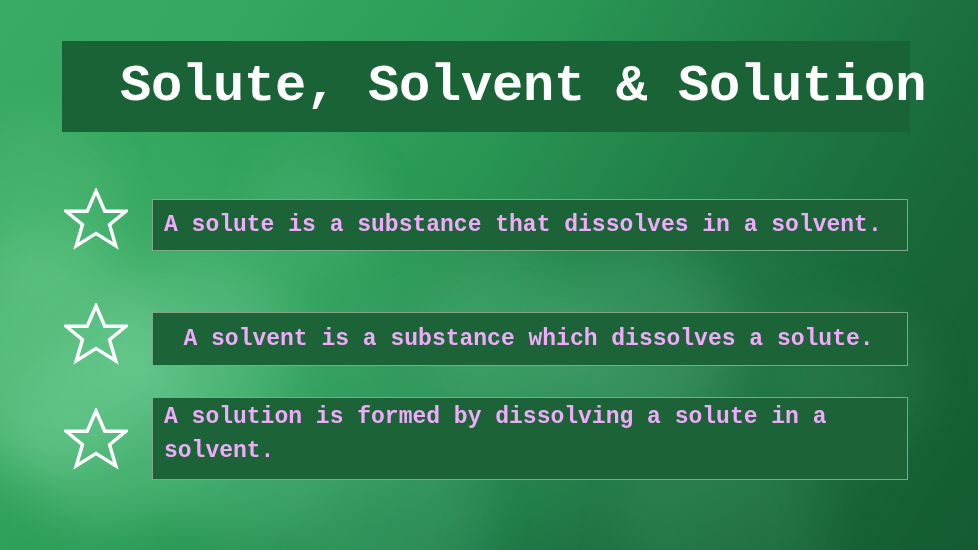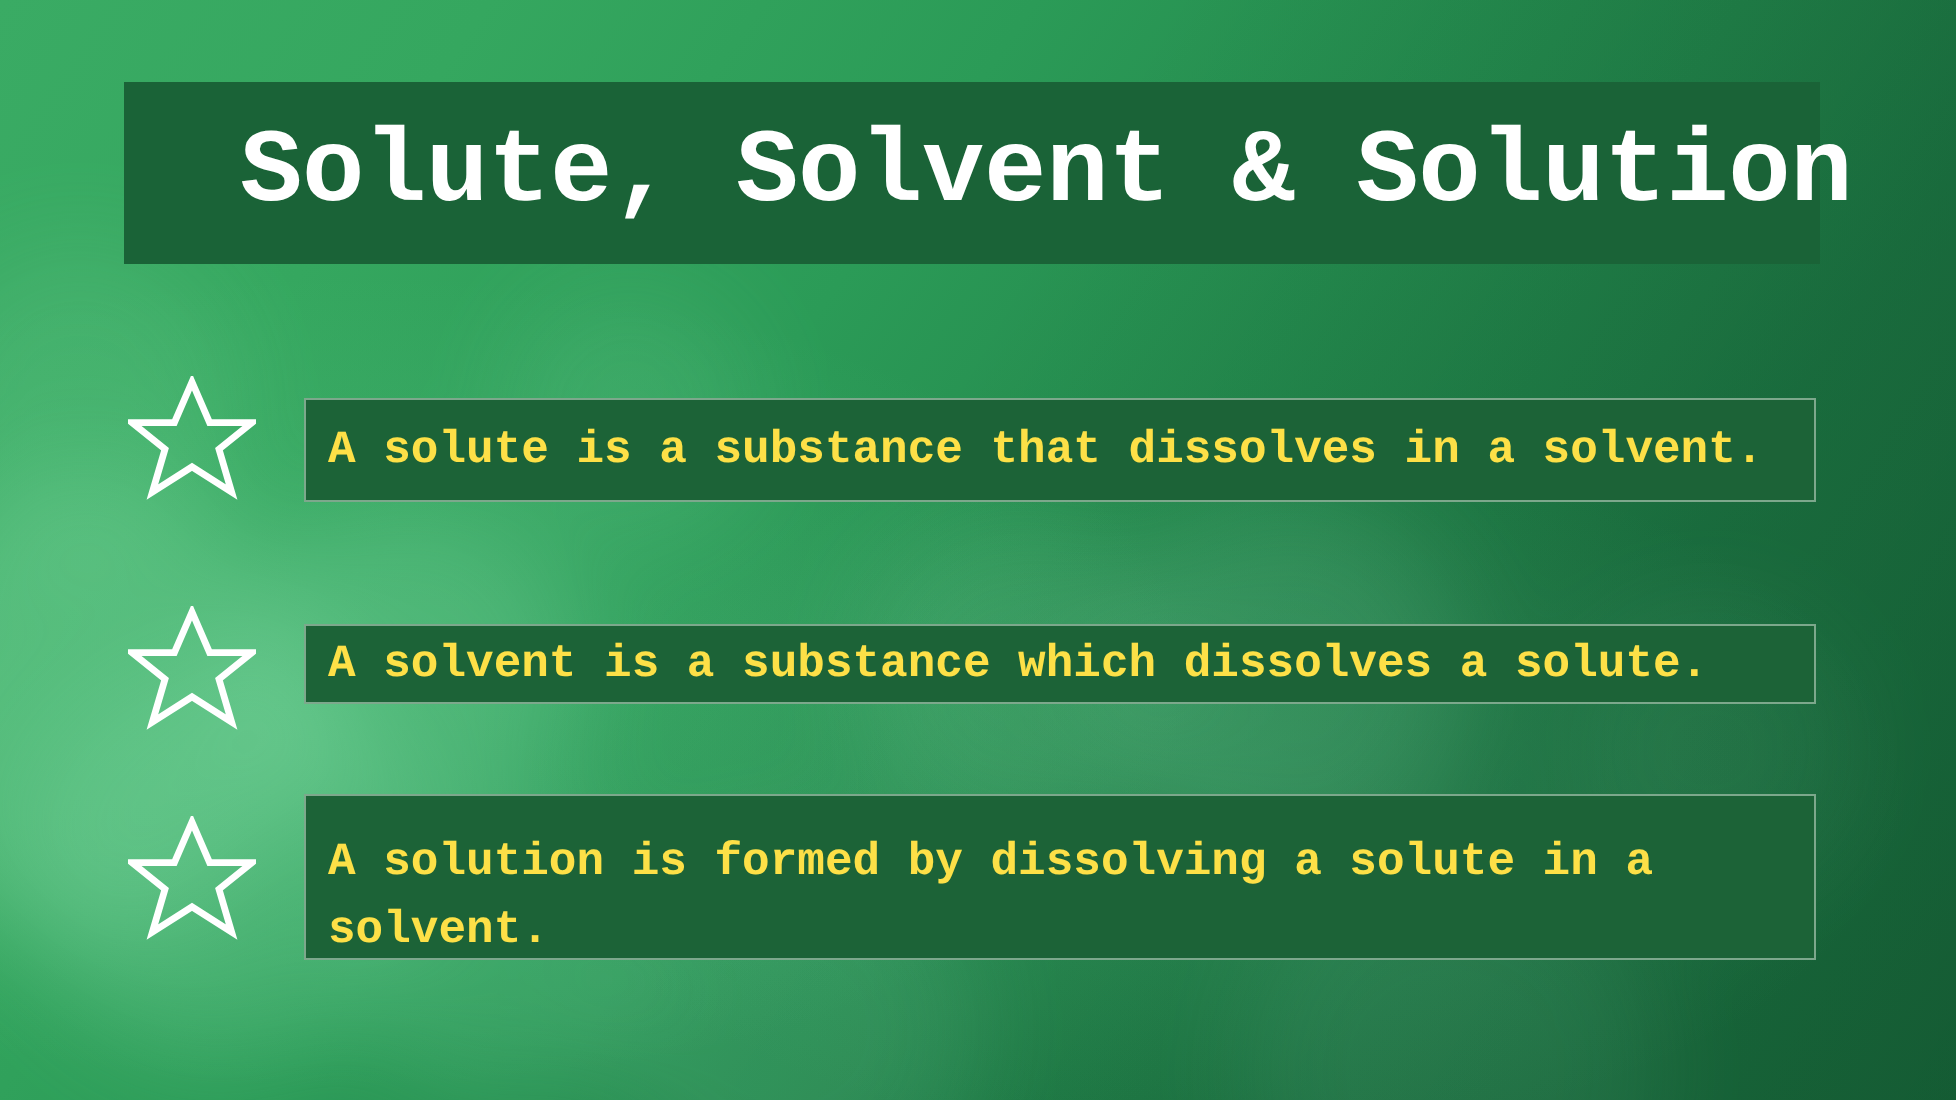--- a/index.html
+++ b/index.html
@@ -83,39 +83,39 @@
     position: absolute;
     left: 152px;
     width: 756px;
     background: #1c6337;
     border: 1px solid rgba(205, 225, 212, .55);
     box-sizing: border-box;
     display: flex;
     align-items: center;
   }
   .callout-text {
-    color: #fde047;
+    color: #f0abfc;
     font-size: 23px;
     font-weight: bold;
     line-height: 1.48;
     padding: 0 14px 0 11px;
   }
 
   
   #row-1 { top: 0; }
   #row-1 .star-wrap { top: 188px; }
   #row-1 .callout   { top: 199px; height: 52px; }
 
   #row-2 { top: 0; }
   #row-2 .star-wrap { top: 303px; }
-  #row-2 .callout   { top: 312px; height: 40px; }
+  #row-2 .callout   { top: 312px; height: 54px; justify-content: center; }
 
   #row-3 { top: 0; }
   #row-3 .star-wrap { top: 408px; }
-  #row-3 .callout   { top: 397px; height: 83px; align-items: flex-start; padding-top: 16px; }
+  #row-3 .callout   { top: 397px; height: 83px; align-items: flex-start; padding-top: 2px; }
 </style>
 </head>
 <body>
 
 <div id="slide">
 
   <div class="blur-layer">
     <div class="bokeh" style="left:-70px;  top:240px;  width:230px; height:230px; background:rgba(150,230,180,.30);"></div>
     <div class="bokeh" style="left:10px;   top:330px;  width:200px; height:200px; background:rgba(140,225,175,.26);"></div>
     <div class="bokeh" style="left:120px;  top:250px;  width:170px; height:170px; background:rgba(160,235,190,.22);"></div>

